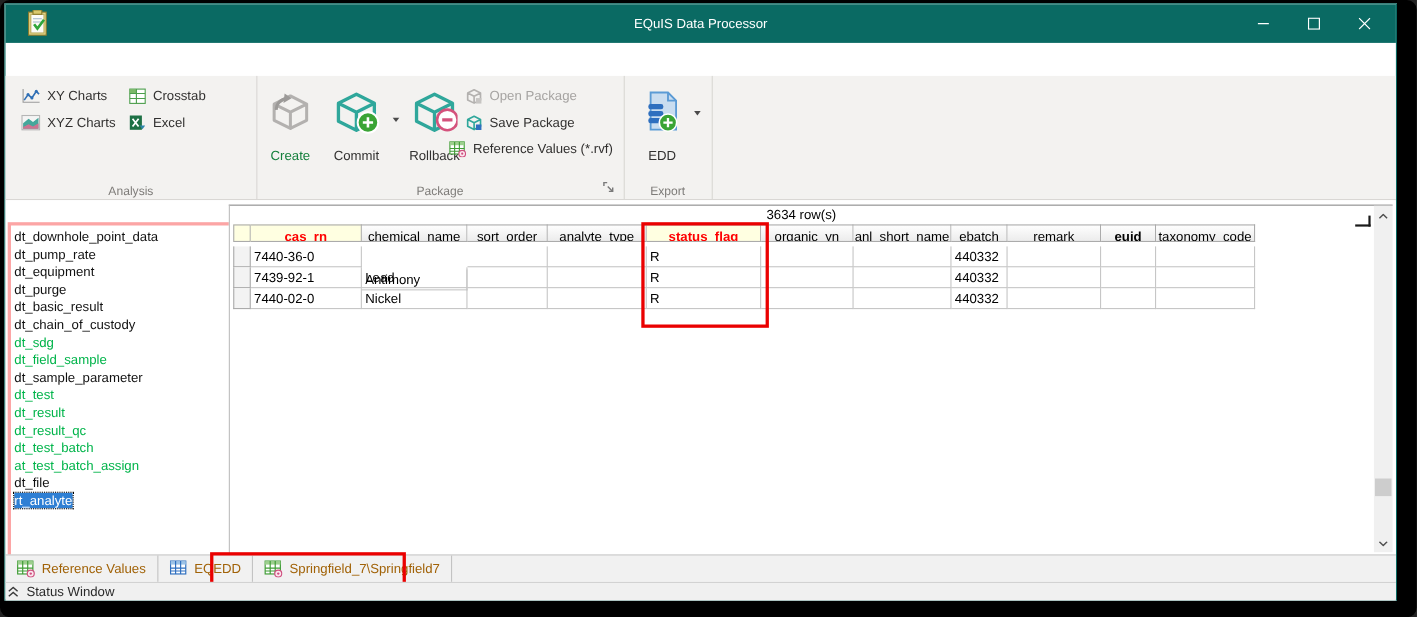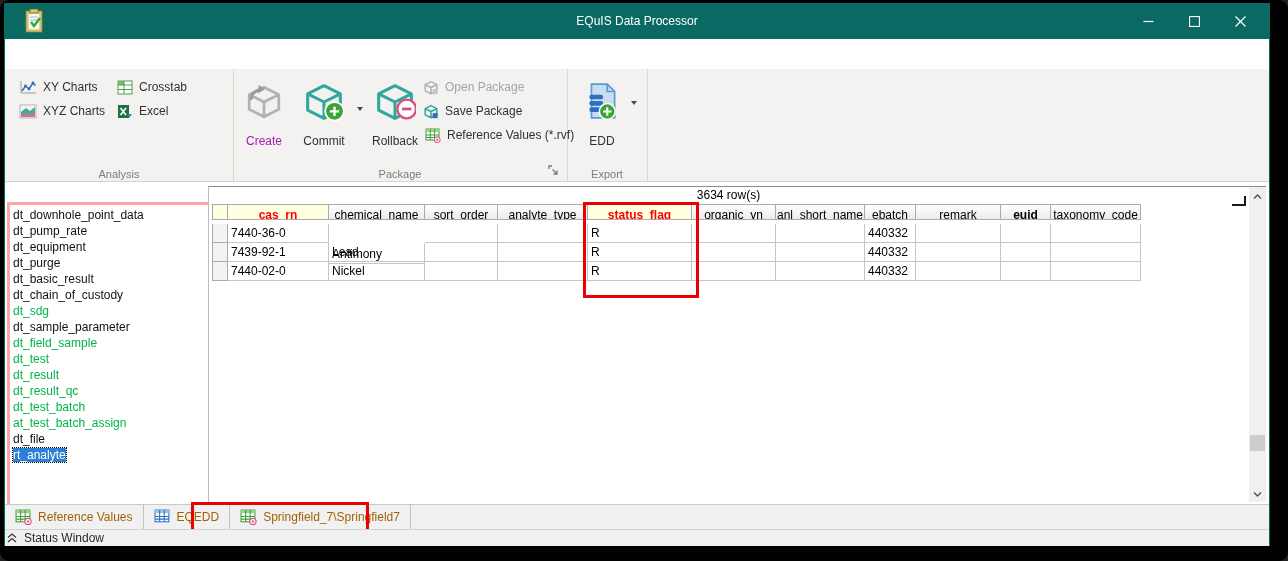--- a/index.html
+++ b/index.html
@@ -28,21 +28,21 @@
   .grp-analysis{left:0;width:228px;}
   .grp-package{left:228px;width:334px;}
   .grp-export{left:562px;width:80px;}
   .grplabel{position:absolute;bottom:1px;left:0;right:0;text-align:center;color:#7e7c79;font-size:11px;}
   .smallbtn{position:absolute;height:22px;display:flex;align-items:center;gap:6px;color:#323130;white-space:nowrap;}
   .smallbtn .lbl{font-size:12px;}
   .smallbtn.disabled .lbl{color:#a6a4a2;}
   .bigbtn{position:absolute;top:5px;height:96px;display:flex;flex-direction:column;align-items:center;justify-content:flex-start;color:#323130;}
   .bigbtn .icn{height:56px;display:flex;align-items:center;}
   .bigbtn .lbl{margin-top:4px;font-size:12px;white-space:nowrap;}
-  .bigbtn.disabled .lbl{color:#a21caf;}
+  .bigbtn.disabled .lbl{color:#15803d;}
   .caret{width:0;height:0;border-left:3.5px solid transparent;border-right:3.5px solid transparent;border-top:4px solid #4a4a4a;}
   .caret-abs{position:absolute;}
   .launcher{position:absolute;right:7px;bottom:4px;width:12px;height:12px;}
 
   
   .main{position:absolute;left:0;top:178px;right:0;height:322px;background:#fff;}
 
   
   .listbox{position:absolute;left:2px;top:20px;width:224px;height:316px;border:3px solid #fca5a5;background:#fff;box-sizing:border-box;overflow:hidden;}
   .sb-item{padding:1px 3px;line-height:14px;font-size:12px;color:#111;white-space:nowrap;}
@@ -206,21 +206,21 @@
           </svg>
           <span class="lbl">Open Package</span>
         </div>
         <div class="smallbtn" style="left:190px;top:31px">
           <svg width="16" height="15" viewBox="0 0 18 18">
             <path d="M9 2 L16 5.5 L9 9 L2 5.5 Z M2 5.5 V13 L9 16.5 V9 M16 5.5 V13 L9 16.5" fill="none" stroke="#2fa79b" stroke-width="1.8" stroke-linejoin="round"></path>
             <rect x="11" y="11" width="6" height="6" fill="#2e6fbf"></rect>
           </svg>
           <span class="lbl">Save Package</span>
         </div>
-        <div class="smallbtn" style="left:192px;top:55px">
+        <div class="smallbtn" style="left:175px;top:55px">
           <svg width="16" height="15" viewBox="0 0 16 15">
             <rect x="1" y="1" width="13" height="11" fill="#fff" stroke="#3f9c35"></rect>
             <rect x="1" y="1" width="13" height="3" fill="#9dcf8e"></rect>
             <line x1="5.3" y1="1" x2="5.3" y2="12" stroke="#3f9c35"></line>
               <line x1="9.6" y1="1" x2="9.6" y2="12" stroke="#3f9c35"></line>
             <line x1="1" y1="7" x2="14" y2="7" stroke="#3f9c35"></line>
               <line x1="1" y1="9.5" x2="14" y2="9.5" stroke="#3f9c35"></line>
             <circle cx="12.2" cy="11.7" r="3" fill="#fbe6ee" stroke="#cf4f7f"></circle>
               <circle cx="12.2" cy="11.7" r="1" fill="#cf4f7f"></circle>
           </svg>
@@ -260,22 +260,22 @@
 
       <div class="listbox">
         <div style="padding-top:2px">
             <div class="sb-item"><span>dt_downhole_point_data</span></div>
             <div class="sb-item"><span>dt_pump_rate</span></div>
             <div class="sb-item"><span>dt_equipment</span></div>
             <div class="sb-item"><span>dt_purge</span></div>
             <div class="sb-item"><span>dt_basic_result</span></div>
             <div class="sb-item"><span>dt_chain_of_custody</span></div>
             <div class="sb-item green"><span>dt_sdg</span></div>
+            <div class="sb-item green"><span>dt_field_sample</span></div>
             <div class="sb-item"><span>dt_sample_parameter</span></div>
-            <div class="sb-item green"><span>dt_field_sample</span></div>
             <div class="sb-item green"><span>dt_test</span></div>
             <div class="sb-item green"><span>dt_result</span></div>
             <div class="sb-item green"><span>dt_result_qc</span></div>
             <div class="sb-item green"><span>dt_test_batch</span></div>
             <div class="sb-item green"><span>at_test_batch_assign</span></div>
             <div class="sb-item"><span>dt_file</span></div>
             <div class="sb-item selected"><span>rt_analyte</span></div>
           </div>
         <div class="sb-scroll">
           <div class="sb-up">

